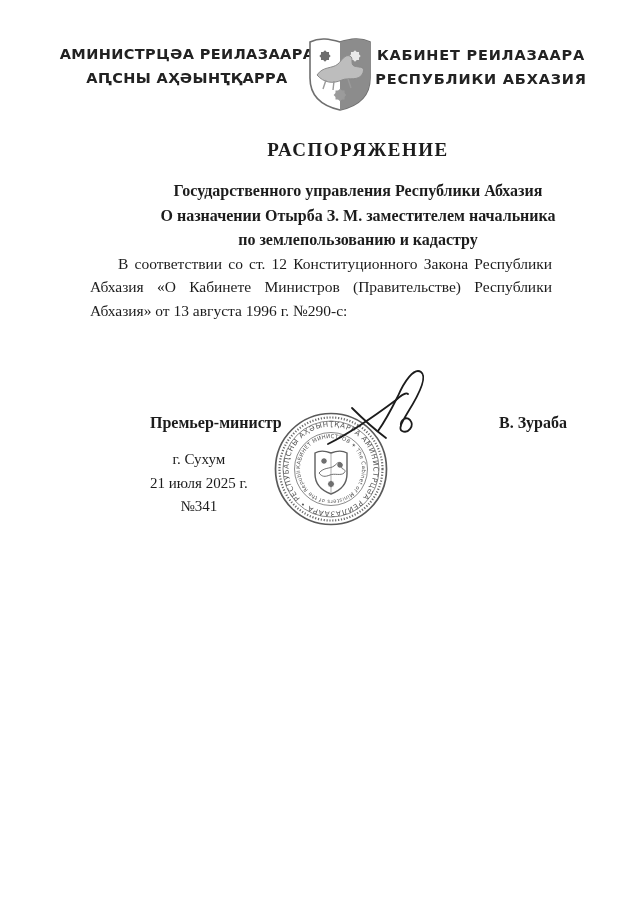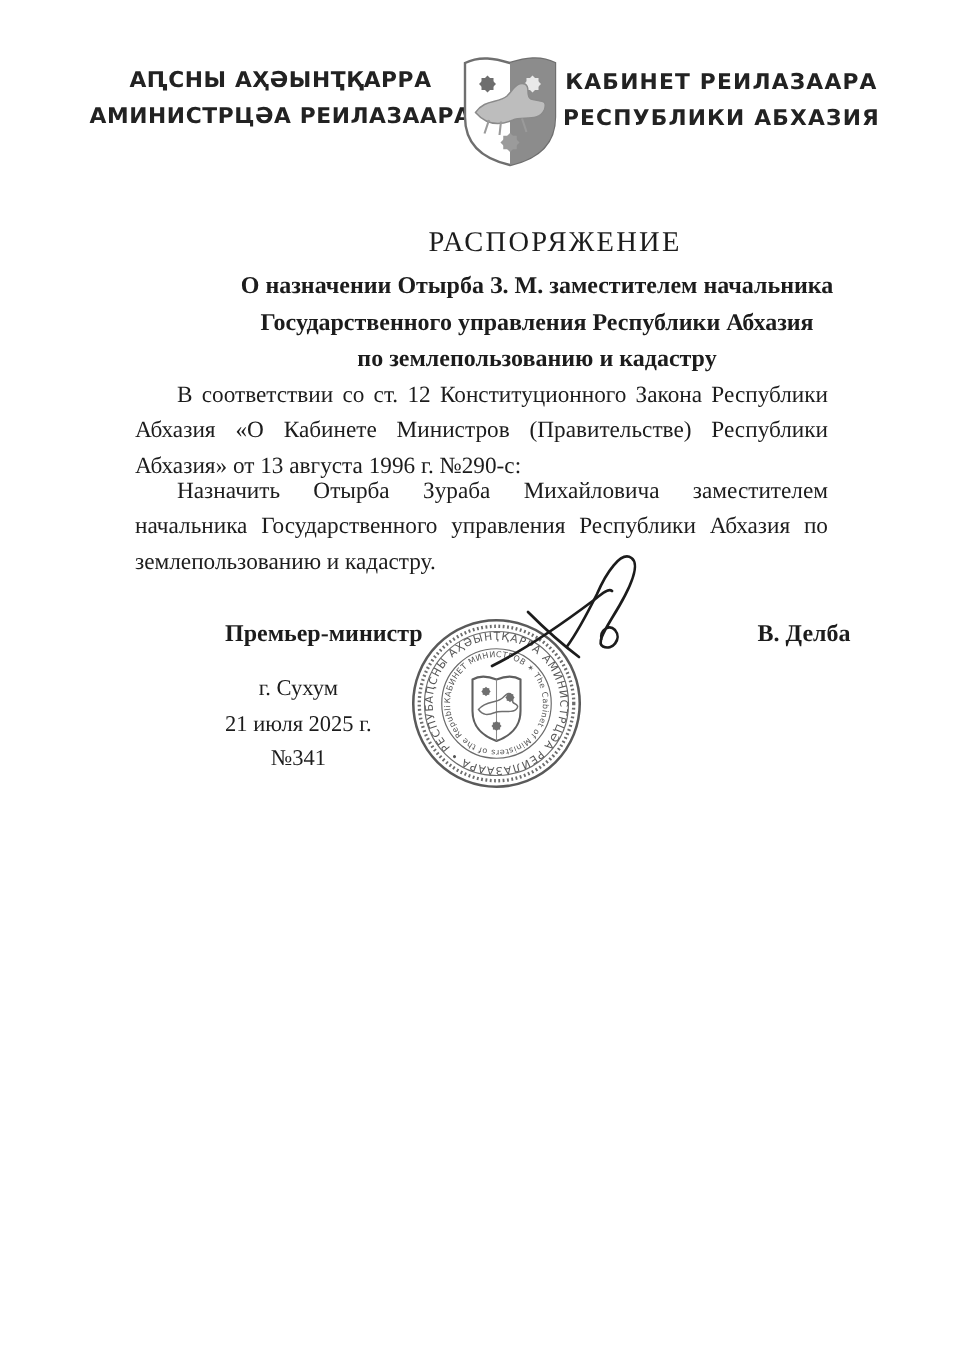--- a/index.html
+++ b/index.html
@@ -24,22 +24,22 @@
     white-space:nowrap;
     color:#222;
   }
   .hdr-left{left:187px;top:42px;}
   .hdr-right{left:481px;top:43px;letter-spacing:.8px;}
   .emblem{position:absolute;left:306px;top:33px;}
   
   .doc-title{
     position:absolute;left:358px;top:139px;
     transform:translateX(-50%);
-    font-weight:normal;font-size:19px;letter-spacing:1.5px;
-    white-space:nowrap;margin:12px;
+    font-weight:bold;font-size:19px;letter-spacing:1.5px;
+    white-space:nowrap;margin:0;
   }
   .doc-subject{
     position:absolute;left:358px;top:179px;
     transform:translateX(-50%);
     text-align:center;font-weight:bold;font-size:16px;line-height:24.5px;
   }
   .doc-subject div{white-space:nowrap;}
   
   .para{
     position:absolute;left:85px;width:462px;
@@ -67,22 +67,22 @@
     font-family:"DejaVu Sans",sans-serif;
     fill:#565656;
   }
 </style>
 </head>
 <body>
 
 <div class="page">
 
   <div class="hdr-block hdr-left">
+    <div>АМИНИСТРЦӘА РЕИЛАЗААРА</div>
     <div>АԤСНЫ АҲӘЫНҬҚАРРА</div>
-    <div>АМИНИСТРЦӘА РЕИЛАЗААРА</div>
   </div>
 
   <div class="emblem">
     <svg width="68" height="80" viewBox="0 0 68 80">
       <defs>
         <clipPath id="shieldClip">
           <path d="M4,9 C14,4 24,6 34,9 C44,6 54,4 64,9 L64,45 C64,63 52,73 34,77 C16,73 4,63 4,45 Z"></path>
         </clipPath>
       </defs>
 
@@ -112,31 +112,30 @@
   </div>
 
   <div class="hdr-block hdr-right">
     <div>КАБИНЕТ РЕИЛАЗААРА</div>
     <div>РЕСПУБЛИКИ АБХАЗИЯ</div>
   </div>
 
   <h1 class="doc-title">РАСПОРЯЖЕНИЕ</h1>
 
   <div class="doc-subject">
+    <div>Государственного управления Республики Абхазия</div>
     <div>О назначении Отырба З. М. заместителем начальника</div>
-    <div>Государственного управления Республики Абхазия</div>
     <div>по землепользованию и кадастру</div>
   </div>
 
   <p class="para para-1">В соответствии со ст. 12 Конституционного Закона Республики Абхазия «О Кабинете Министров (Правительстве) Республики Абхазия» от 13 августа 1996 г. №290-с:</p>
-  <p class="para para-2">Назначить Отырба Зураба Михайловича заместителем начальника Государственного управления Республики Абхазия по землепользованию и кадастру.</p>
 
   <div class="sig-row">
     <span>Премьер-министр</span>
-    <span>В. Делба</span>
+    <span>В. Зураба</span>
   </div>
 
   <div class="meta">
     <div>г. Сухум</div>
     <div>21 июля 2025 г.</div>
     <div>№341</div>
   </div>
 
   <div class="stamp">
     <svg width="160" height="160" viewBox="0 0 160 160">

